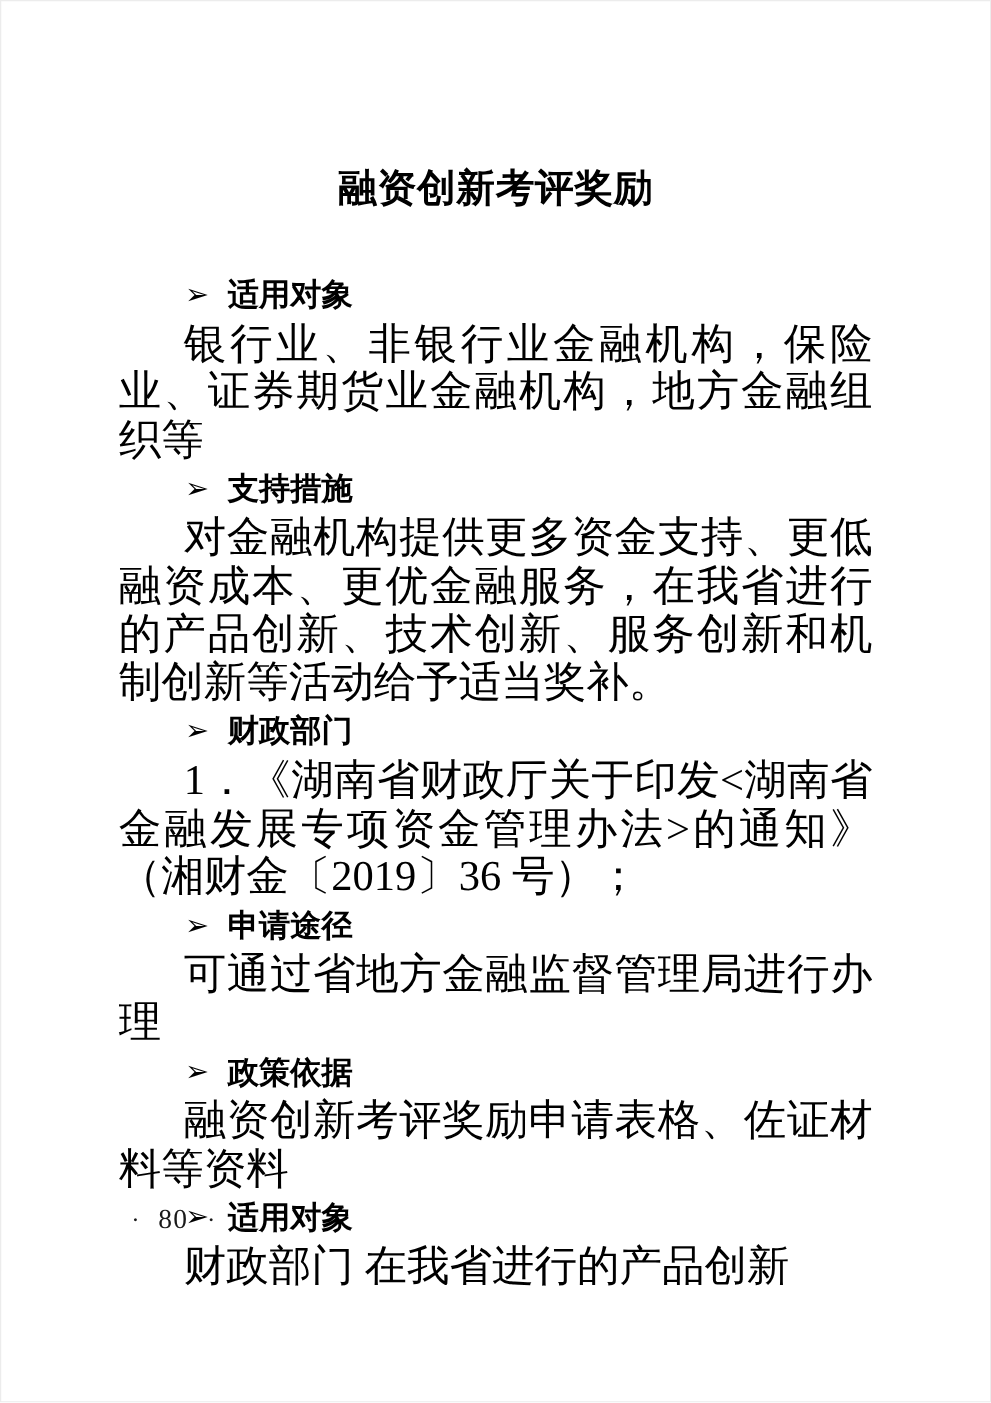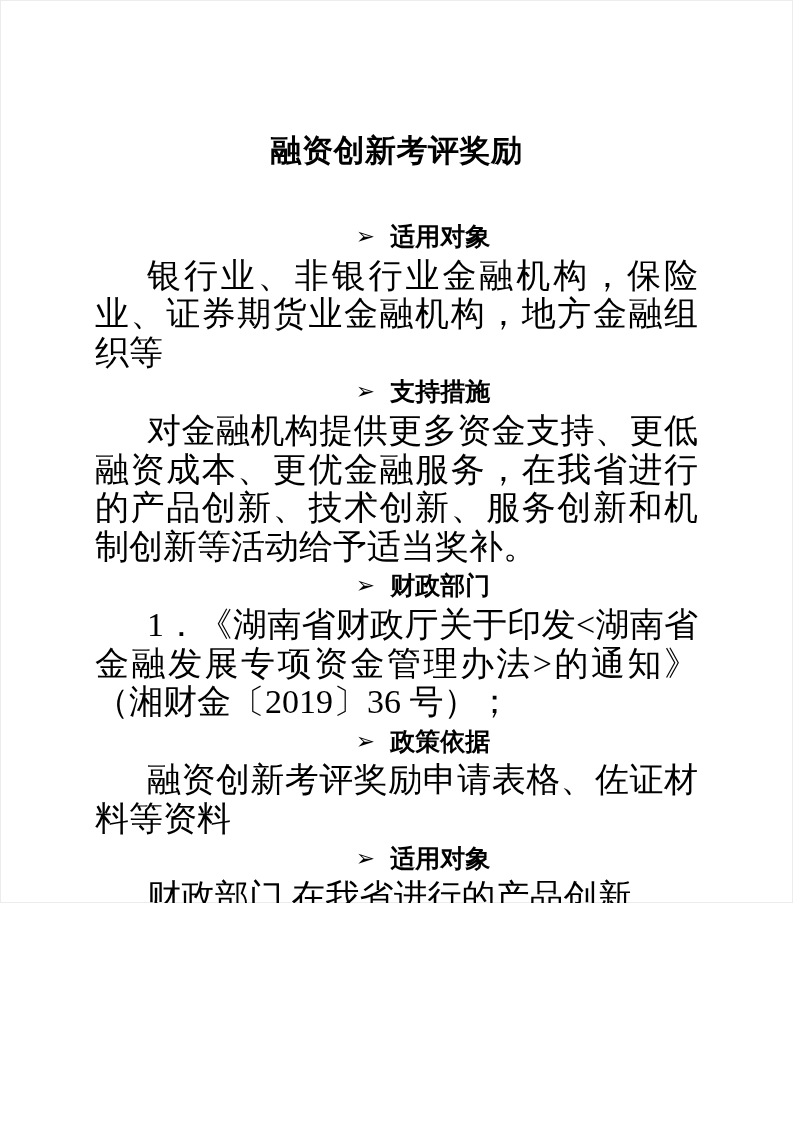--- a/index.html
+++ b/index.html
@@ -1,20 +1,20 @@
 <!DOCTYPE html>
 <html><head>
 <meta charset="utf-8">
 <style>
   * { margin: 0; padding: 0; box-sizing: border-box; }
   html, body { background: #ffffff; }
   .page {
     position: relative;
     width: 793px;
-    height: 903px;
+    height: 1122px;
     background: #ffffff;
     box-shadow: inset 0 0 0 1px #ececec;
     overflow: hidden;
     font-family: "Liberation Serif", "DejaVu Serif", serif;
     color: #000000;
   }
   .content {
     position: absolute;
     left: 95px;
     top: 131px;
@@ -29,21 +29,20 @@
     margin-bottom: 46px;
     letter-spacing: 0.5px;
   }
   .section-heading {
     font-family: "Liberation Sans", "DejaVu Sans", sans-serif;
     font-weight: 700;
     font-size: 25px;
     line-height: 38.6px;
     padding-left: 53px;
     white-space: nowrap;
-    text-align: center;
   }
   .bullet {
     font-family: "DejaVu Sans", sans-serif;
     font-weight: 400;
     font-size: 23px;
     margin-right: 15px;
     display: inline-block;
     transform: translateY(-1px);
   }
   .para {
@@ -91,20 +90,26 @@
       <p class="para">对金融机构提供更多资金支持、更低融资成本、更优金融服务，在我省进行的产品创新、技术创新、服务创新和机制创新等活动给予适当奖补。</p>
     </div>
 
     <div>
       <div class="section-heading">
         <span class="bullet">➢</span><span>财政部门</span>
       </div>
       <p class="para">1．《湖南省财政厅关于印发&lt;湖南省金融发展专项资金管理办法&gt;的通知》（湘财金〔2019〕36 号）；</p>
     </div>
 
+    <div>
+      <div class="section-heading">
+        <span class="bullet">➢</span><span>申请途径</span>
+      </div>
+      <p class="para">可通过省地方金融监督管理局进行办理</p>
+    </div>
 
     <div>
       <div class="section-heading">
         <span class="bullet">➢</span><span>政策依据</span>
       </div>
       <p class="para">融资创新考评奖励申请表格、佐证材料等资料</p>
     </div>
 
     <div>
       <div class="section-heading">

